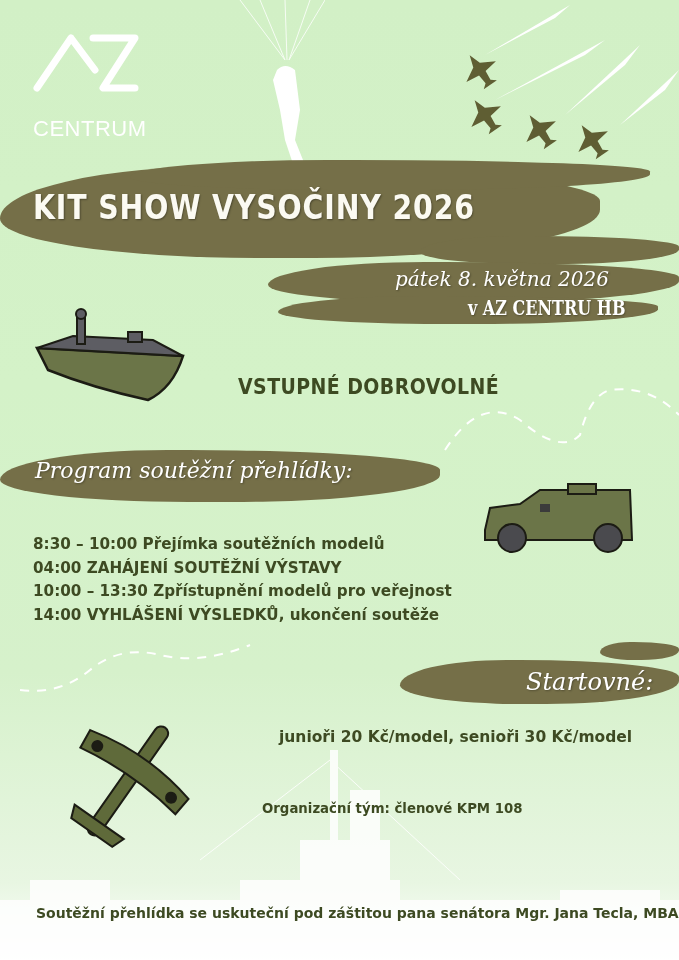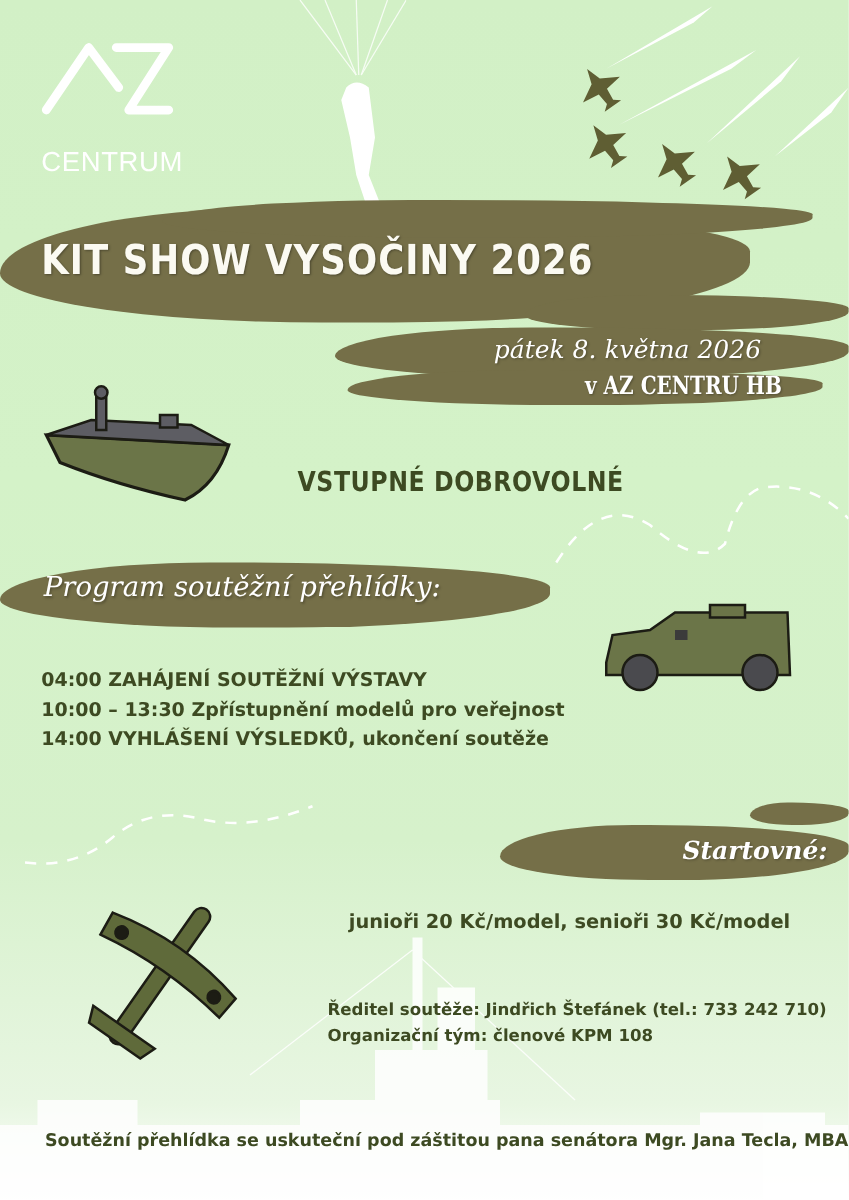--- a/index.html
+++ b/index.html
@@ -109,38 +109,38 @@
 
 <svg class="abs" style="left:480px;top:480px" width="160" height="80">
   <path d="M5 50 L10 28 L40 24 L60 10 L150 10 L152 60 L5 60 Z" fill="#6b7548" stroke="#1c1c14" stroke-width="2"></path>
   <rect x="88" y="4" width="28" height="10" fill="#6b7548" stroke="#1c1c14" stroke-width="2"></rect>
   <rect x="60" y="24" width="10" height="8" fill="#3b3b3b"></rect>
   <circle cx="32" cy="58" r="14" fill="#4a4a4e" stroke="#1c1c14" stroke-width="2"></circle>
   <circle cx="128" cy="58" r="14" fill="#4a4a4e" stroke="#1c1c14" stroke-width="2"></circle>
 </svg>
 
 <div class="prog dark">
+  <div>8:30 – 10:00 Přejímka soutěžních modelů</div>
   <div>04:00 ZAHÁJENÍ SOUTĚŽNÍ VÝSTAVY</div>
   <div>10:00 – 13:30 Zpřístupnění modelů pro veřejnost</div>
   <div>14:00 VYHLÁŠENÍ VÝSLEDKŮ, ukončení soutěže</div>
 </div>
 
 <div class="stroke" style="left:400px;top:660px;width:279px;height:44px;"></div>
 <div class="stroke" style="left:600px;top:642px;width:79px;height:18px;"></div>
-<div class="script" style="left:546px;top:668px;font-size:20px;font-weight:bold;">Startovné:</div>
+<div class="script" style="left:526px;top:668px;font-size:24px;">Startovné:</div>
 <div class="dark abs" style="left:279px;top:728px;font-size:15.5px;white-space:nowrap;">junioři 20 Kč/model, senioři 30 Kč/model</div>
 
 <svg class="abs" style="left:55px;top:705px" width="140" height="160">
   <g transform="rotate(35 70 80)" stroke="#1c1c14" stroke-width="2">
     <rect x="63" y="10" width="14" height="130" rx="7" fill="#5f6a3a"></rect>
     <path d="M10 55 Q70 40 130 55 L128 75 Q70 65 12 75 Z" fill="#5f6a3a"></path>
     <path d="M40 125 L100 125 L95 138 L45 138 Z" fill="#5f6a3a"></path>
     <circle cx="25" cy="64" r="5" fill="#1c1c14"></circle>
     <circle cx="115" cy="64" r="5" fill="#1c1c14"></circle>
   </g>
 </svg>
 
 <div class="dark abs" style="left:262px;top:798px;font-size:13.3px;line-height:21px;white-space:nowrap;">
-  <div>Ředitel soutěže: Jindřich Štefánek (tel.: 733 242 710)</div>
   <div>Organizační tým: členové KPM 108</div>
 </div>
 
 <div class="dark abs" style="left:36px;top:905px;font-size:14px;white-space:nowrap;">Soutěžní přehlídka se uskuteční pod záštitou pana senátora Mgr. Jana Tecla, MBA</div>
 
 </body></html>

